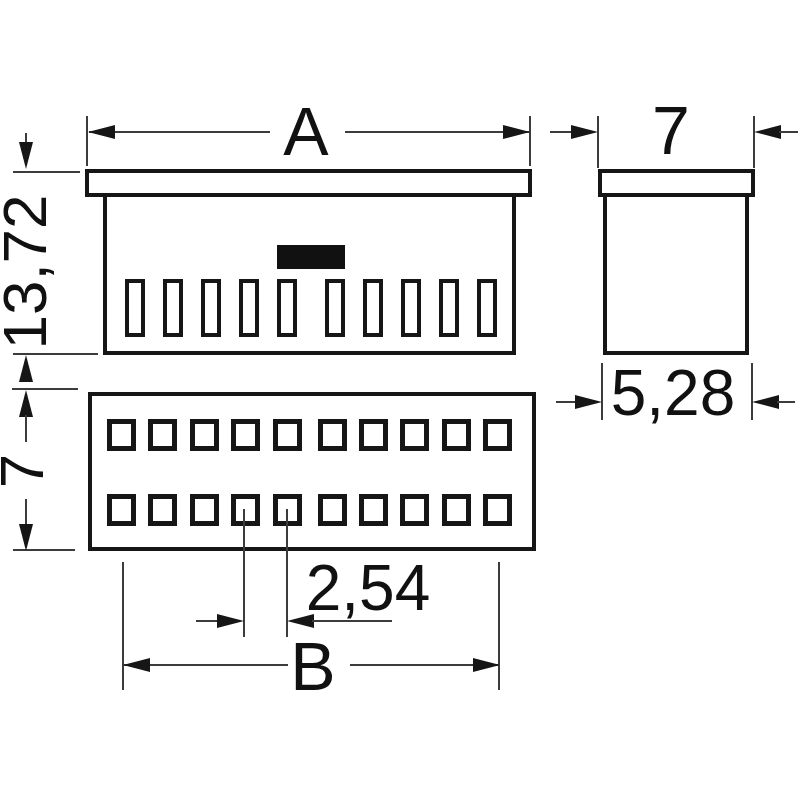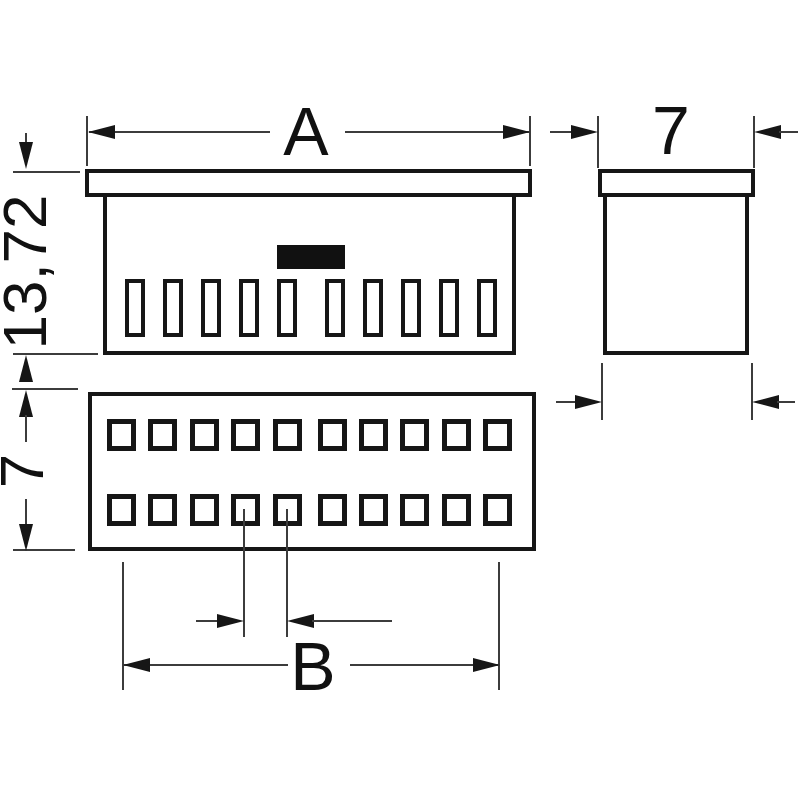--- a/index.html
+++ b/index.html
@@ -108,27 +108,29 @@
   <div class="dimlabel rot sz-num-sm" style="left:22px;top:471px;">7</div>
   <div class="vline" style="left:25px;top:499px;height:27px;"></div>
   <div class="arr pt-down" style="left:19px;top:524px;"></div>
 
   <div class="vline" style="left:601px;top:363px;height:57px;"></div>
   <div class="vline" style="left:751px;top:363px;height:57px;"></div>
   <div class="hline" style="left:556px;top:401px;width:20px;"></div>
   <div class="arr pt-right" style="left:575px;top:395px;"></div>
   <div class="arr pt-left" style="left:752px;top:395px;"></div>
   <div class="hline" style="left:777px;top:401px;width:18px;"></div>
+  <div class="dimlabel sz-num" style="left:673px;top:393px;">5,28</div>
 
   <div class="vline" style="left:243px;top:509px;height:128px;"></div>
   <div class="vline" style="left:286px;top:509px;height:128px;"></div>
   <div class="hline" style="left:196px;top:620px;width:24px;"></div>
   <div class="arr pt-right" style="left:217px;top:614px;"></div>
   <div class="arr pt-left" style="left:287px;top:614px;"></div>
   <div class="hline" style="left:312px;top:620px;width:80px;"></div>
+  <div class="dimlabel sz-num" style="left:368px;top:588px;">2,54</div>
 
   <div class="vline" style="left:122px;top:562px;height:128px;"></div>
   <div class="vline" style="left:498px;top:562px;height:128px;"></div>
   <div class="hline" style="left:124px;top:664px;width:164px;"></div>
   <div class="hline" style="left:350px;top:664px;width:149px;"></div>
   <div class="arr pt-left" style="left:123px;top:658px;"></div>
   <div class="arr pt-right" style="left:473px;top:658px;"></div>
   <div class="dimlabel sz-letter" style="left:313px;top:666px;">B</div>
 
 </div>

